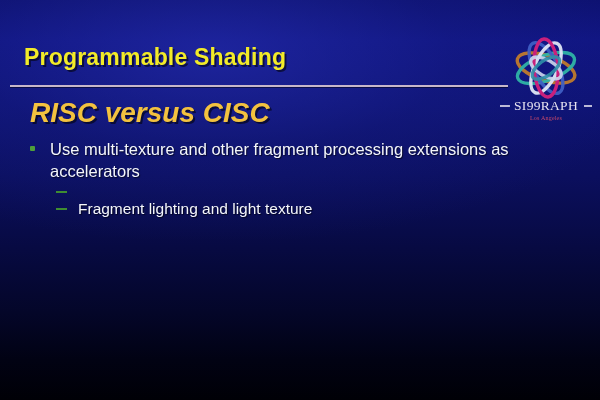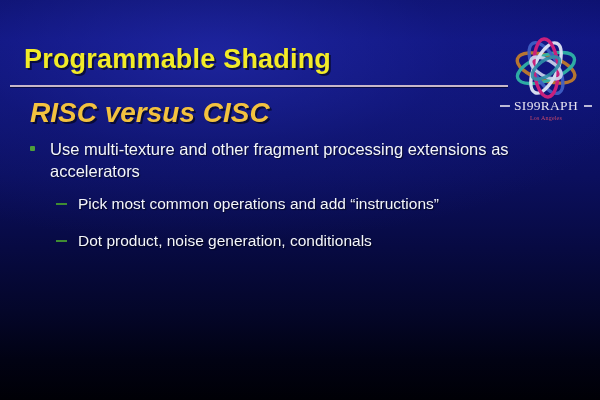--- a/index.html
+++ b/index.html
@@ -38,21 +38,21 @@
         rgba(25,32,140,0.30) 38%,
         rgba(0,0,0,0) 72%);
     pointer-events: none;
   }
 
   
   .title {
     position: absolute;
     left: 24px;
     top: 44px;
-    font-size: 27px;
+    font-size: 23px;
     font-weight: bold;
     color: #f2eb28;
     letter-spacing: 0.2px;
     text-shadow: 2px 2px 0 rgba(0,0,0,0.55);
     white-space: nowrap;
   }
 
   .title-rule {
     position: absolute;
     left: 10px;
@@ -84,21 +84,20 @@
     right: 16px;
   }
 
   .l1 {
     position: relative;
     padding-left: 24px;
     color: #f4f6fb;
     font-size: 16.5px;
     line-height: 22px;
     text-shadow: 1px 1px 1px rgba(0,0,0,0.6);
-    margin-bottom: 12px;
   }
   .l1 .marker {
     position: absolute;
     left: 4px;
     top: 8px;
     width: 5px;
     height: 5px;
     background: #4f9f3a;
     border-radius: 1px;
   }
@@ -145,31 +144,27 @@
 
   <div class="body-block">
 
     <div class="l1">
       <span class="marker"></span>
       <span>Use multi-texture and other fragment processing extensions as accelerators</span>
     </div>
 
     <div class="l2">
       <span class="marker"></span>
-      <span>Pick most common operations and add “instructions”</span>
     </div>
 
     <div class="l2">
       <span class="marker"></span>
+      <span>Fragment lighting and light texture</span>
     </div>
 
-    <div class="l2">
-      <span class="marker"></span>
-      <span>Dot product, noise generation, conditionals</span>
-    </div>
 
   </div>
 
   <div class="logo">
     <svg width="96" height="92" viewBox="0 0 96 92" xmlns="http://www.w3.org/2000/svg">
       <g fill="none" stroke-width="3.4" transform="translate(48,38)">
         <ellipse rx="30" ry="12.5" stroke="#c07a2c" transform="rotate(18)" opacity="0.95"></ellipse>
         <ellipse rx="30" ry="12.5" stroke="#2fb3a6" transform="rotate(-20)" opacity="0.95"></ellipse>
         <ellipse rx="28" ry="12" stroke="#3f5fc4" transform="rotate(62)" opacity="0.95"></ellipse>
         <ellipse rx="27" ry="11.5" stroke="#dfe6f5" transform="rotate(-66)" opacity="0.95"></ellipse>

